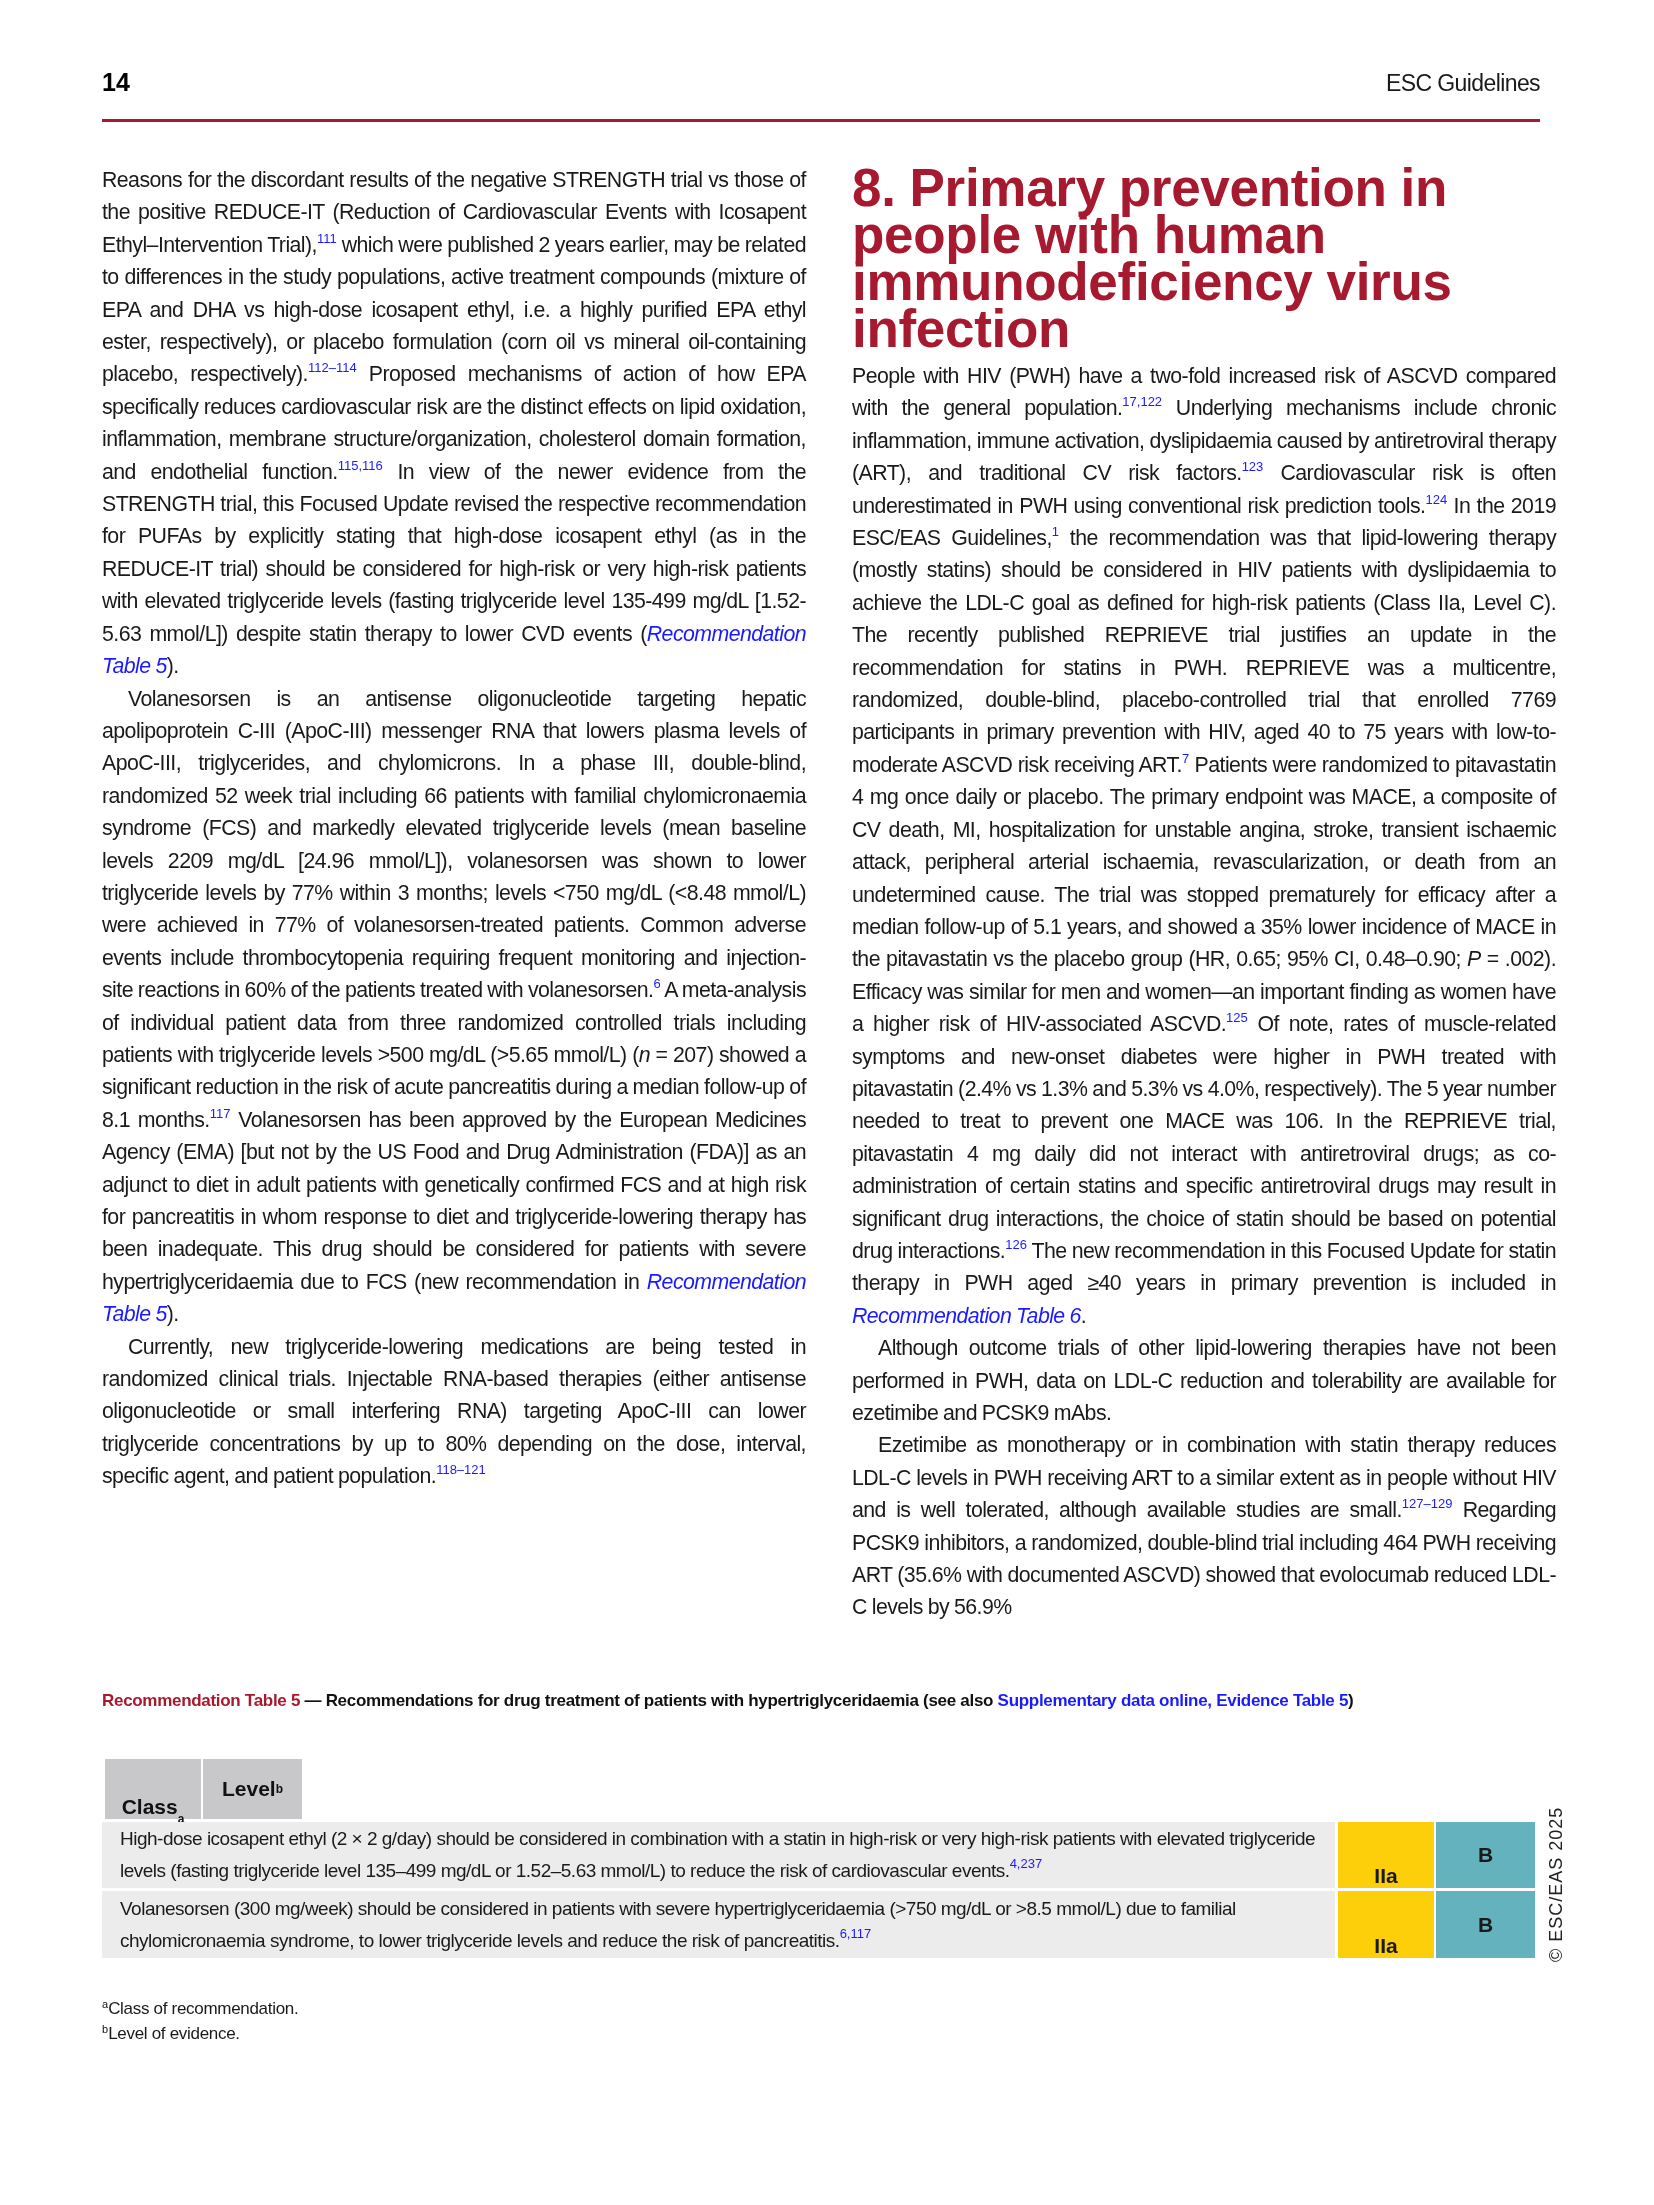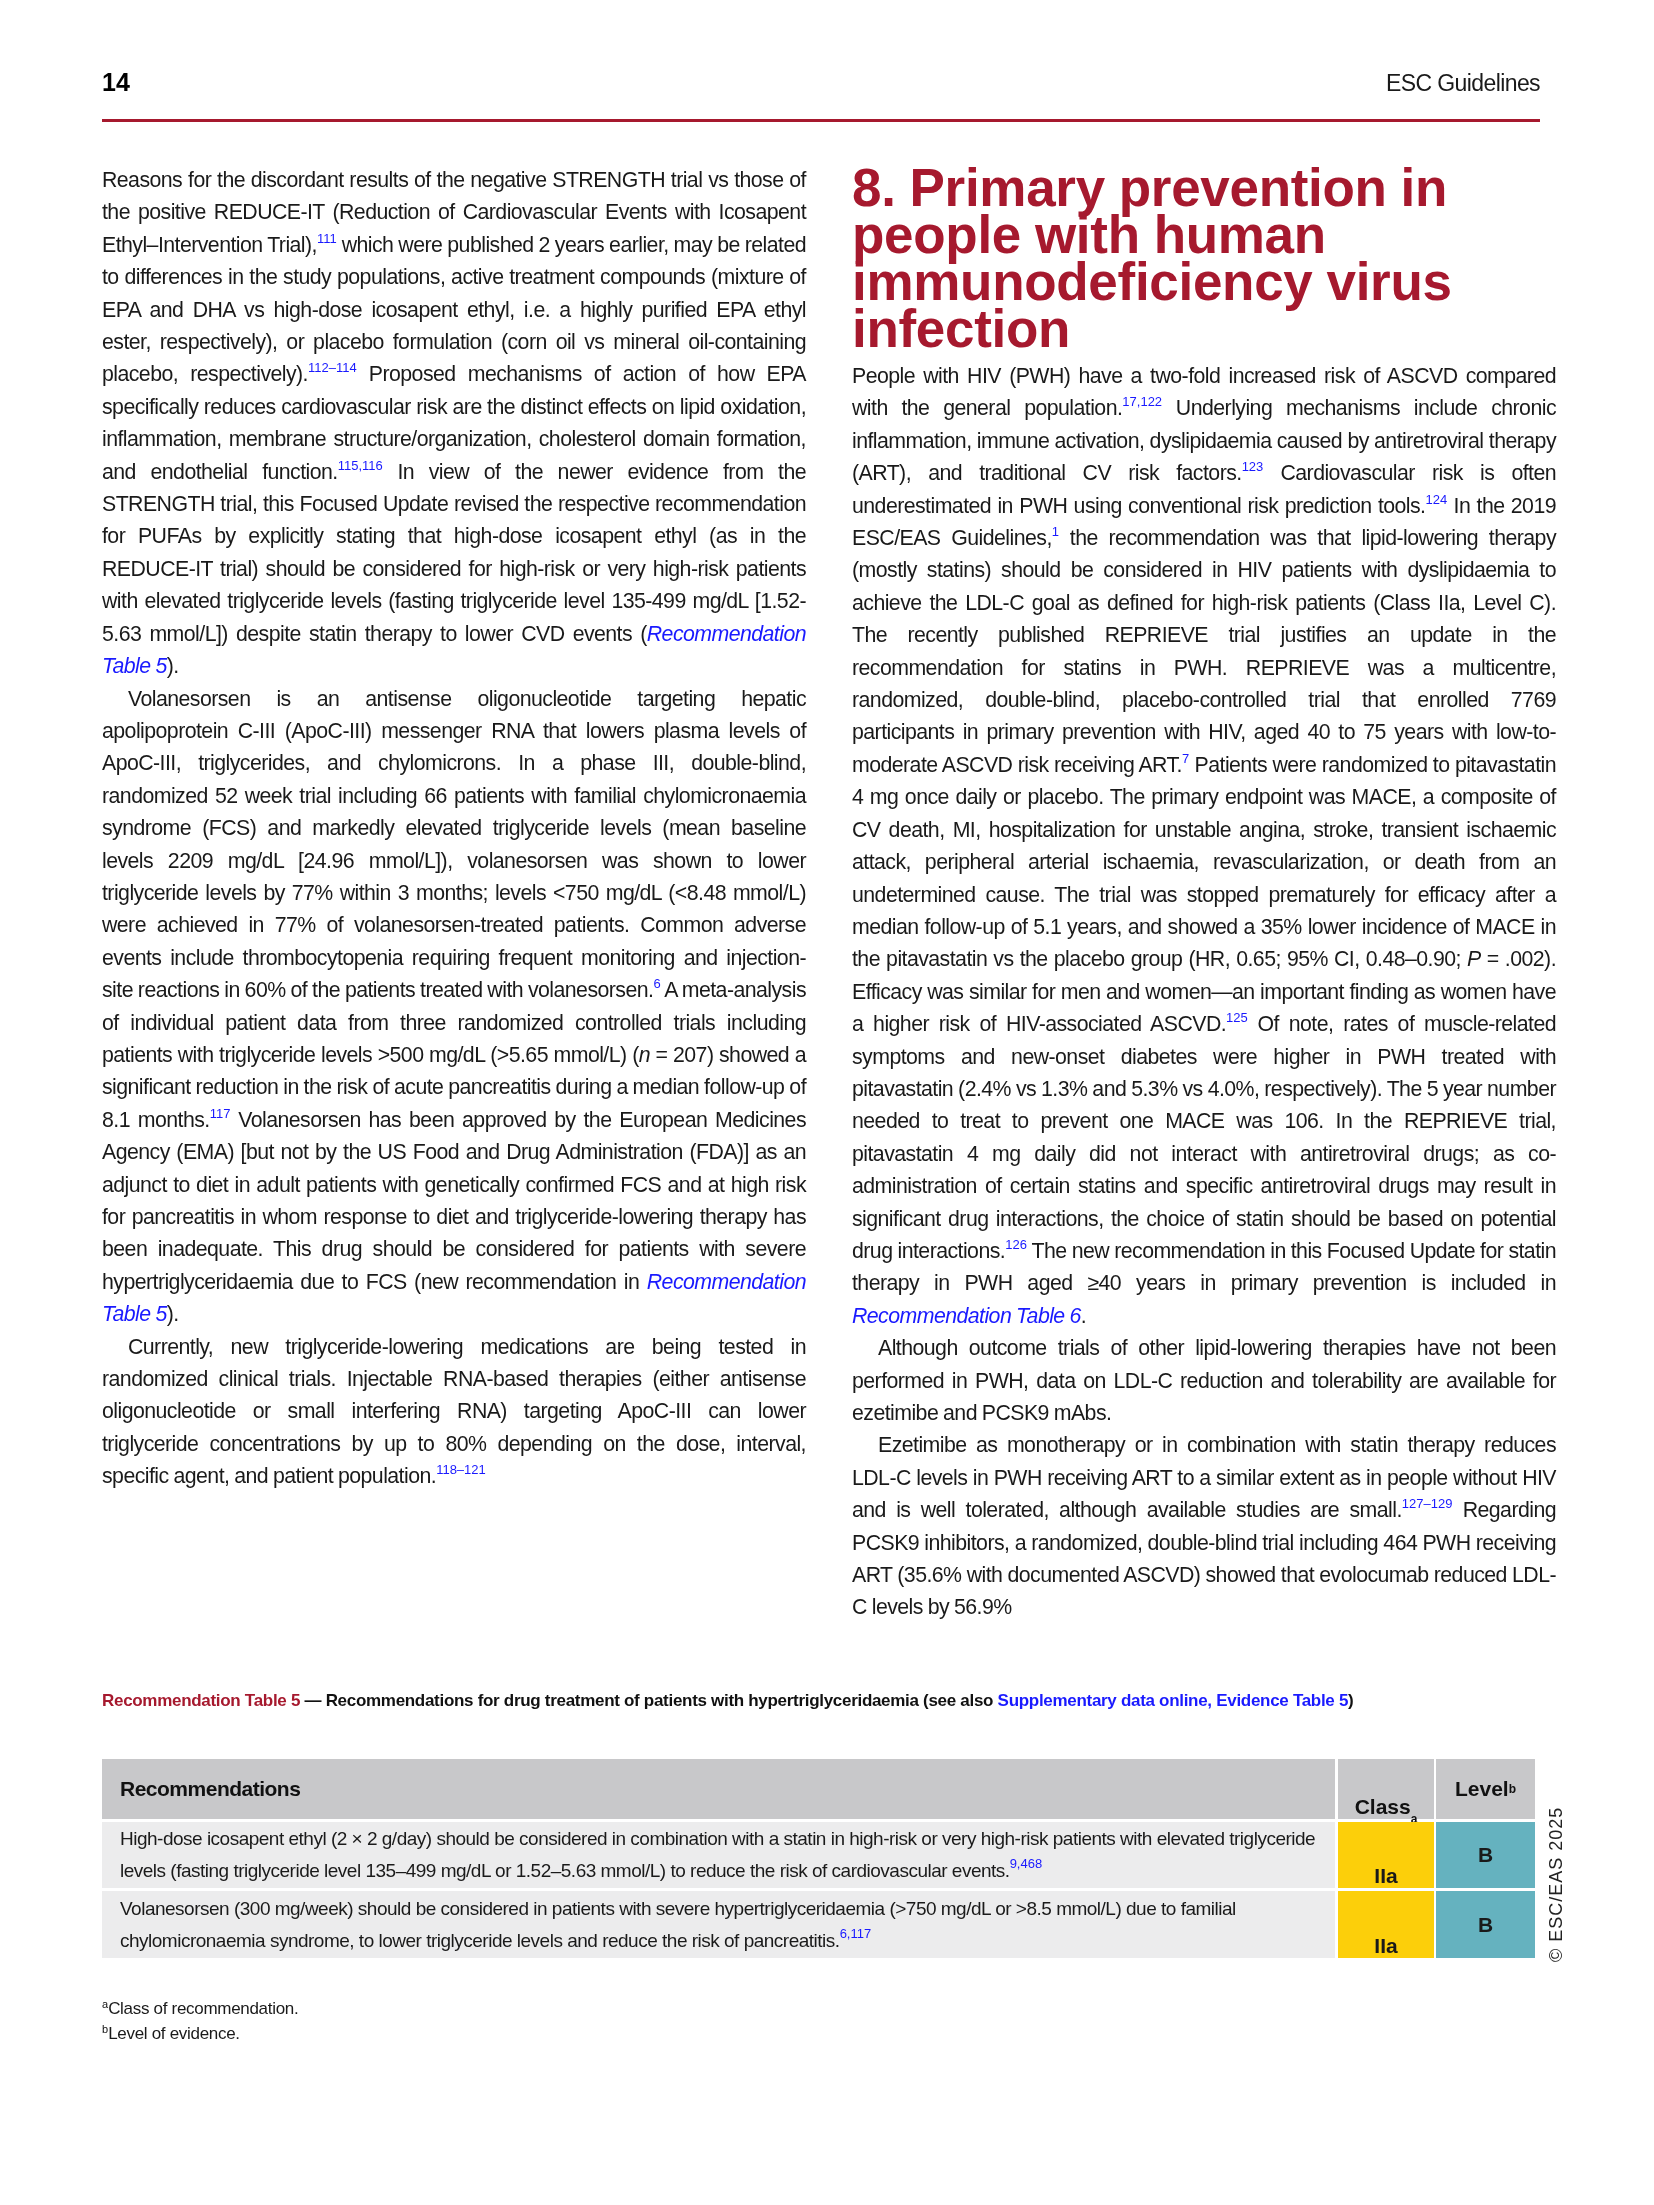--- a/index.html
+++ b/index.html
@@ -60,35 +60,32 @@
       <p class="indent"><span>Ezetimibe as monotherapy or in combination with statin therapy reduces LDL-C levels in PWH receiving ART to a similar extent as in people without HIV and is well tolerated, although available studies are small.</span><sup>127–129</sup><span> Regarding PCSK9 inhibitors, a randomized, double-blind trial including 464 PWH receiving ART (35.6% with documented ASCVD) showed that evolocumab reduced LDL-C levels by 56.9%</span></p>
     </div>
 </div>
 
 <div class="abs" id="table-caption">
   <span class="red">Recommendation Table 5</span><span> — </span><span>Recommendations for drug treatment of patients with hypertriglyceridaemia (see also </span><span class="blue">Supplementary data online, Evidence Table 5</span><span>)</span>
 </div>
 
 <div class="abs" id="rec-table">
   <div class="trow hdr" style="top:0; height:60px;">
-    <div class="cell-rec">
-        <span>Recommendations</span>
-      </div>
     <div class="cell-class">
         <span>Class</span>
         <sup>a</sup>
       </div>
     <div class="cell-level">
         <span>Level</span>
         <sup>b</sup>
       </div>
   </div>
   <div class="trow body-row" style="top:63px; height:66px;">
     <div class="cell-rec">
-        <span><span>High-dose icosapent ethyl (2 × 2 g/day) should be considered in combination with a statin in high-risk or very high-risk patients with elevated triglyceride levels (fasting triglyceride level 135–499 mg/dL or 1.52–5.63 mmol/L) to reduce the risk of cardiovascular events.</span><sup>9,468</sup></span>
+        <span><span>High-dose icosapent ethyl (2 × 2 g/day) should be considered in combination with a statin in high-risk or very high-risk patients with elevated triglyceride levels (fasting triglyceride level 135–499 mg/dL or 1.52–5.63 mmol/L) to reduce the risk of cardiovascular events.</span><sup>4,237</sup></span>
       </div>
     <div class="cell-class">IIa</div>
     <div class="cell-level">B</div>
   </div>
   <div class="trow body-row" style="top:132px; height:67px;">
     <div class="cell-rec">
         <span><span>Volanesorsen (300 mg/week) should be considered in patients with severe hypertriglyceridaemia (&gt;750 mg/dL or &gt;8.5 mmol/L) due to familial chylomicronaemia syndrome, to lower triglyceride levels and reduce the risk of pancreatitis.</span><sup>6,117</sup></span>
       </div>
     <div class="cell-class">IIa</div>
     <div class="cell-level">B</div>

